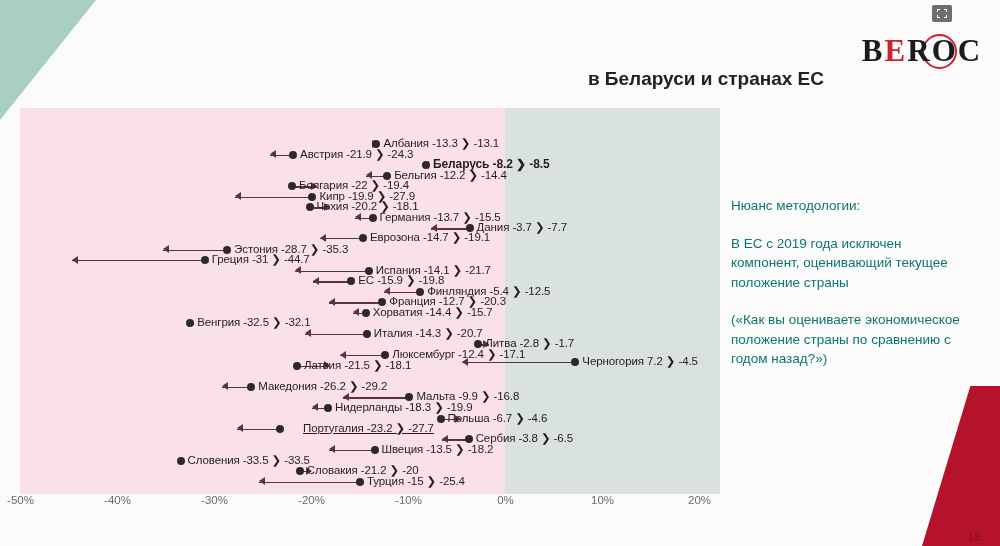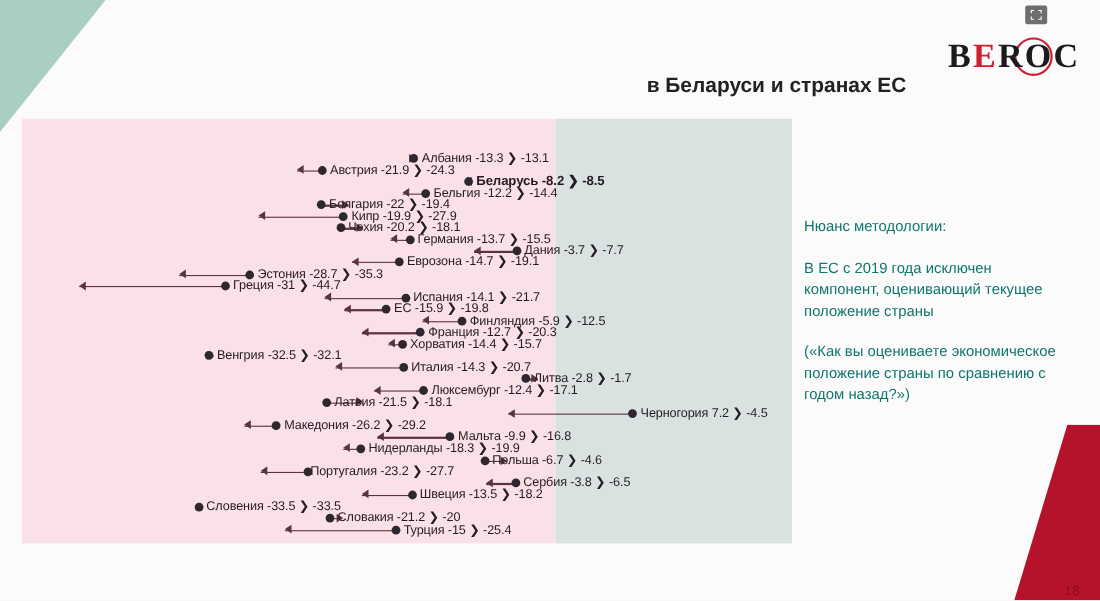--- a/index.html
+++ b/index.html
@@ -231,21 +231,21 @@
         <div class="row" style="top: 167.15px;">
           <div class="conn" style="left: 293.44px; width: 37.83px;"></div>
           <div class="arrow left" style="left: 293.44px;"></div>
           <div class="dot" style="left: 327.27px;"></div>
           <div class="lbl" style="left: 338.27px;">ЕС -15.9 ❯ -19.8</div>
         </div>
         <div class="row" style="top: 177.7px;">
           <div class="conn" style="left: 364.25px; width: 35.89px;"></div>
           <div class="arrow left" style="left: 364.25px;"></div>
           <div class="dot" style="left: 396.14px;"></div>
-          <div class="lbl" style="left: 407.14px;">Финляндия -5.9 ❯ -12.5</div>
+          <div class="lbl" style="left: 407.14px;">Финляндия -5.4 ❯ -12.5</div>
         </div>
         <div class="row" style="top: 188.25px;">
           <div class="conn" style="left: 308.96px; width: 53.35px;"></div>
           <div class="arrow left" style="left: 308.96px;"></div>
           <div class="dot" style="left: 358.31px;"></div>
           <div class="lbl" style="left: 369.31px;">Франция -12.7 ❯ -20.3</div>
         </div>
         <div class="row" style="top: 198.8px;">
           <div class="conn" style="left: 333.21px; width: 12.61px;"></div>
           <div class="arrow left" style="left: 333.21px;"></div>
@@ -275,21 +275,21 @@
           <div class="arrow left" style="left: 319.63px;"></div>
           <div class="dot" style="left: 361.22px;"></div>
           <div class="lbl" style="left: 372.22px;">Люксембург -12.4 ❯ -17.1</div>
         </div>
         <div class="row" style="top: 251.55px;">
           <div class="conn" style="left: 276.95px; width: 32.98px;"></div>
           <div class="arrow right" style="left: 303.93px;"></div>
           <div class="dot" style="left: 272.95px;"></div>
           <div class="lbl" style="left: 283.95px;">Латвия -21.5 ❯ -18.1</div>
         </div>
-        <div class="row" style="top: 262px;">
+        <div class="row" style="top: 248px;">
           <div class="conn" style="left: 441.85px; width: 113.49px;"></div>
           <div class="arrow left" style="left: 441.85px;"></div>
           <div class="dot" style="left: 551.34px;"></div>
           <div class="lbl" style="left: 562.34px;">Черногория 7.2 ❯ -4.5</div>
         </div>
         <div class="row" style="top: 272.65px;">
           <div class="conn" style="left: 202.26px; width: 29.1px;"></div>
           <div class="arrow left" style="left: 202.26px;"></div>
           <div class="dot" style="left: 227.36px;"></div>
           <div class="lbl" style="left: 238.36px;">Македония -26.2 ❯ -29.2</div>
@@ -309,21 +309,21 @@
         <div class="row" style="top: 305px;">
           <div class="conn" style="left: 420.51px; width: 20.37px;"></div>
           <div class="arrow right" style="left: 434.88px;"></div>
           <div class="dot" style="left: 416.51px;"></div>
           <div class="lbl" style="left: 427.51px;">Польша -6.7 ❯ -4.6</div>
         </div>
         <div class="row" style="top: 314.85px;">
           <div class="conn" style="left: 216.81px; width: 43.65px;"></div>
           <div class="arrow left" style="left: 216.81px;"></div>
           <div class="dot" style="left: 256.46px;"></div>
-          <div class="lbl" style="left: 262px;">Португалия -23.2 ❯ -27.7</div>
+          <div class="lbl" style="left: 283px; text-decoration: underline;">Португалия -23.2 ❯ -27.7</div>
         </div>
         <div class="row" style="top: 325.4px;">
           <div class="conn" style="left: 422.45px; width: 26.19px;"></div>
           <div class="arrow left" style="left: 422.45px;"></div>
           <div class="dot" style="left: 444.64px;"></div>
           <div class="lbl" style="left: 455.64px;">Сербия -3.8 ❯ -6.5</div>
         </div>
         <div class="row" style="top: 335.95px;">
           <div class="conn" style="left: 308.96px; width: 45.59px;"></div>
           <div class="arrow left" style="left: 308.96px;"></div>
@@ -342,20 +342,30 @@
         </div>
         <div class="row" style="top: 367.6px;">
           <div class="conn" style="left: 239.12px; width: 100.88px;"></div>
           <div class="arrow left" style="left: 239.12px;"></div>
           <div class="dot" style="left: 336px;"></div>
           <div class="lbl" style="left: 347px;">Турция -15 ❯ -25.4</div>
         </div>
       </div>
   </div>
 
+  <div class="axis" id="axis">
+      <div class="tick" style="left: 20.5px;">-50%</div>
+      <div class="tick" style="left: 117.5px;">-40%</div>
+      <div class="tick" style="left: 214.5px;">-30%</div>
+      <div class="tick" style="left: 311.5px;">-20%</div>
+      <div class="tick" style="left: 408.5px;">-10%</div>
+      <div class="tick" style="left: 505.5px;">0%</div>
+      <div class="tick" style="left: 602.5px;">10%</div>
+      <div class="tick" style="left: 699.5px;">20%</div>
+    </div>
 
   <div class="note">
     <p>Нюанс методологии:</p>
     <p>В ЕС с 2019 года исключен компонент, оценивающий текущее положение страны</p>
     <p>(«Как вы оцениваете экономическое положение страны по сравнению с годом назад?»)</p>
   </div>
 
 </div>
 
 </body></html>

